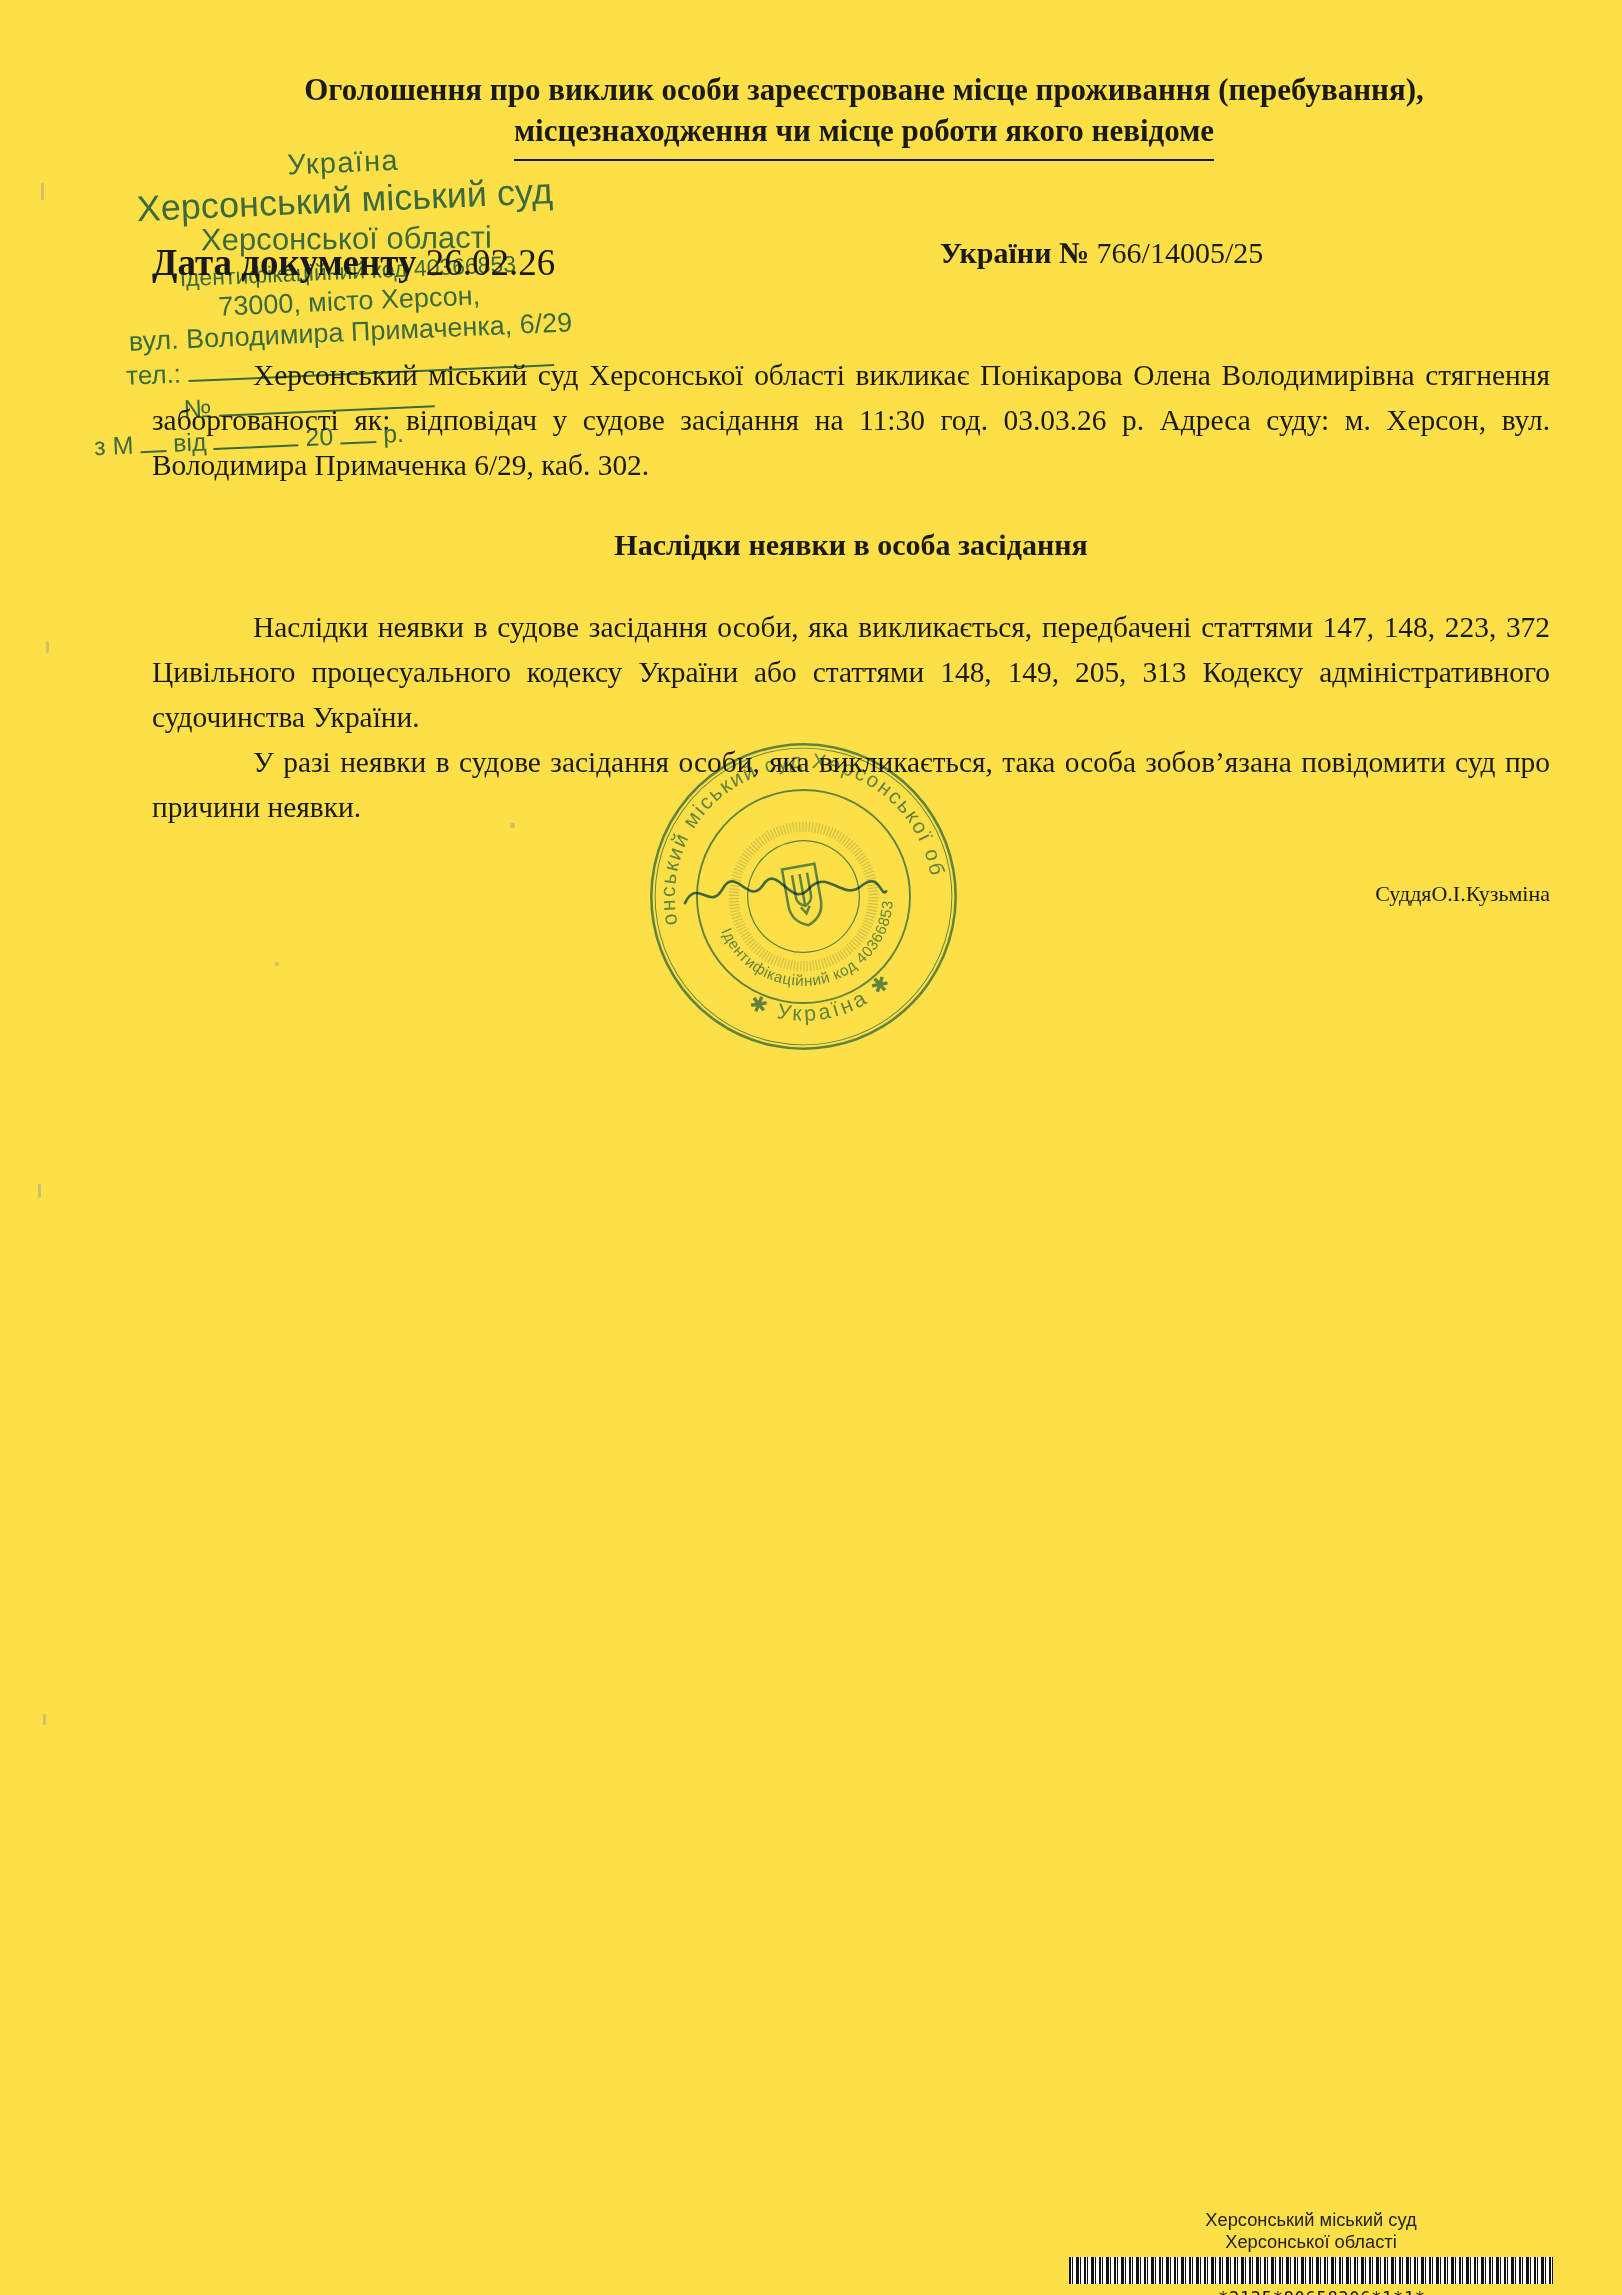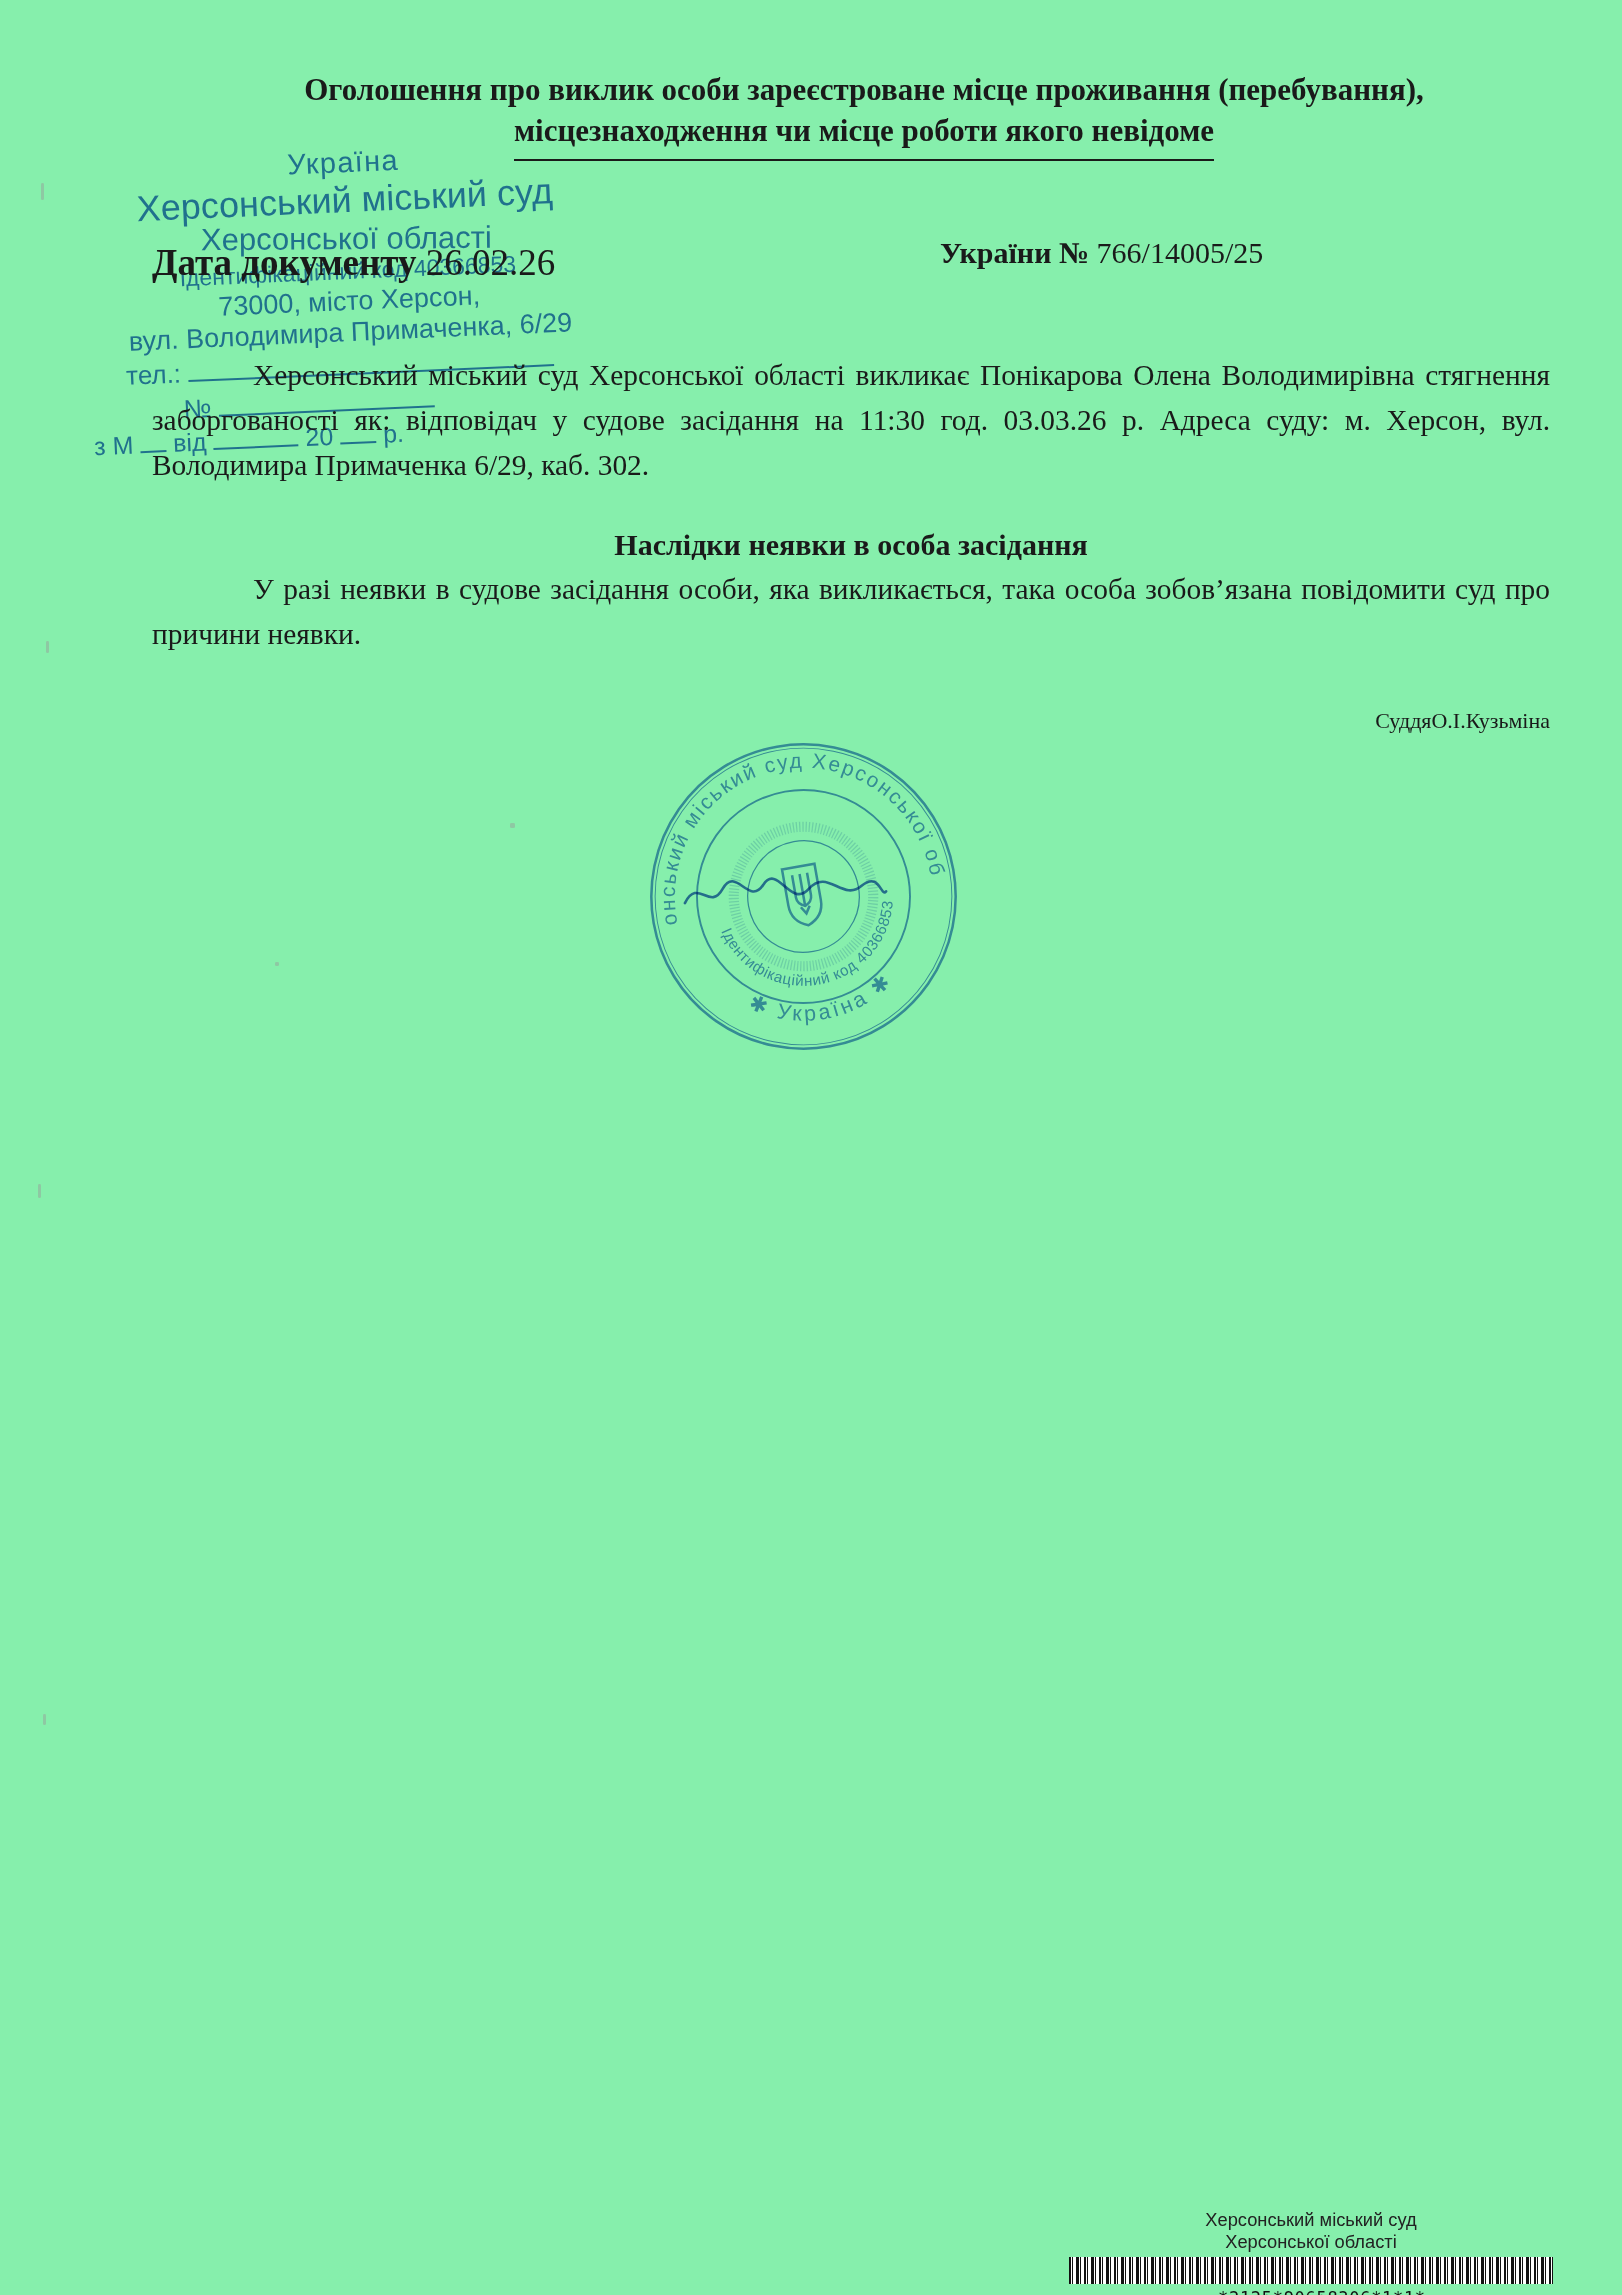--- a/index.html
+++ b/index.html
@@ -1,20 +1,20 @@
 <!DOCTYPE html>
 <html style="font-size:10.5px"><head>
 <meta charset="utf-8">
 <style>
   * { margin:0; padding:0; box-sizing:border-box; }
   html,body { background:#e8e8e8; }
   .page {
     position:relative;
     width:1623px; height:2295px;
-    background:#86efac;
+    background:#fde047;
     overflow:hidden;
     font-family:"Liberation Serif","DejaVu Serif",serif;
     color:#1a1a1a;
   }
 
   
   .title-wrap {
     position:absolute; top:69px; left:105px; width:1518px;
     text-align:center; font-weight:bold; font-size:31px; line-height:41px;
   }
@@ -136,20 +136,21 @@
     <span>26.02.26</span>
   </div>
   <div class="meta-case">
     <b>України №</b>
     <span>766/14005/25</span>
   </div>
 
   <div class="body-block">
     <p class="p-indent">Херсонський міський суд Херсонської області викликає Понікарова Олена Володимирівна стягнення заборгованості  як: відповідач у судове засідання  на  11:30 год. 03.03.26 р. Адреса суду: м. Херсон, вул. Володимира Примаченка  6/29, каб. 302.</p>
     <div class="h-center">Наслідки неявки в особа засідання</div>
+    <p class="p-indent p-after-h">Наслідки неявки в судове засідання особи, яка викликається, передбачені статтями 147, 148, 223, 372 Цивільного процесуального кодексу України або статтями 148, 149, 205, 313 Кодексу адміністративного судочинства України.</p>
     <p class="p-indent">У разі неявки в судове засідання особи, яка викликається, така особа зобов’язана повідомити суд про причини неявки.</p>
     <div class="sign-row">
       <span>Суддя</span>
       <span>О.І.Кузьміна</span>
     </div>
   </div>
 
   <svg class="seal" viewBox="0 0 500 500">
     <defs>
       <path id="arcTop" d="M 250,250 m -203,0 a 203,203 0 1,1 406,0"></path>

